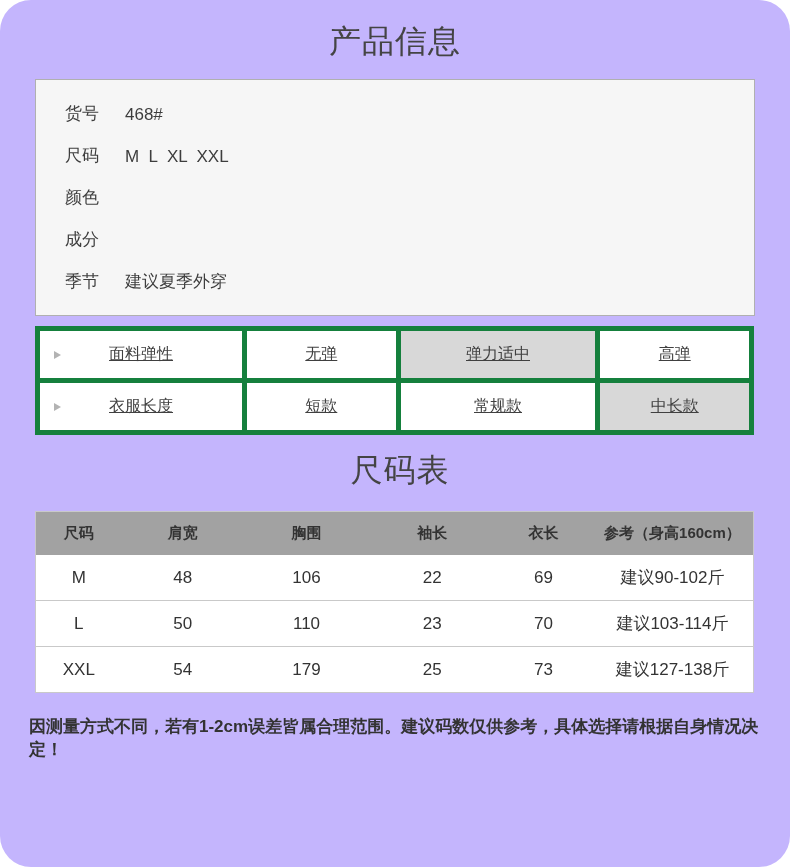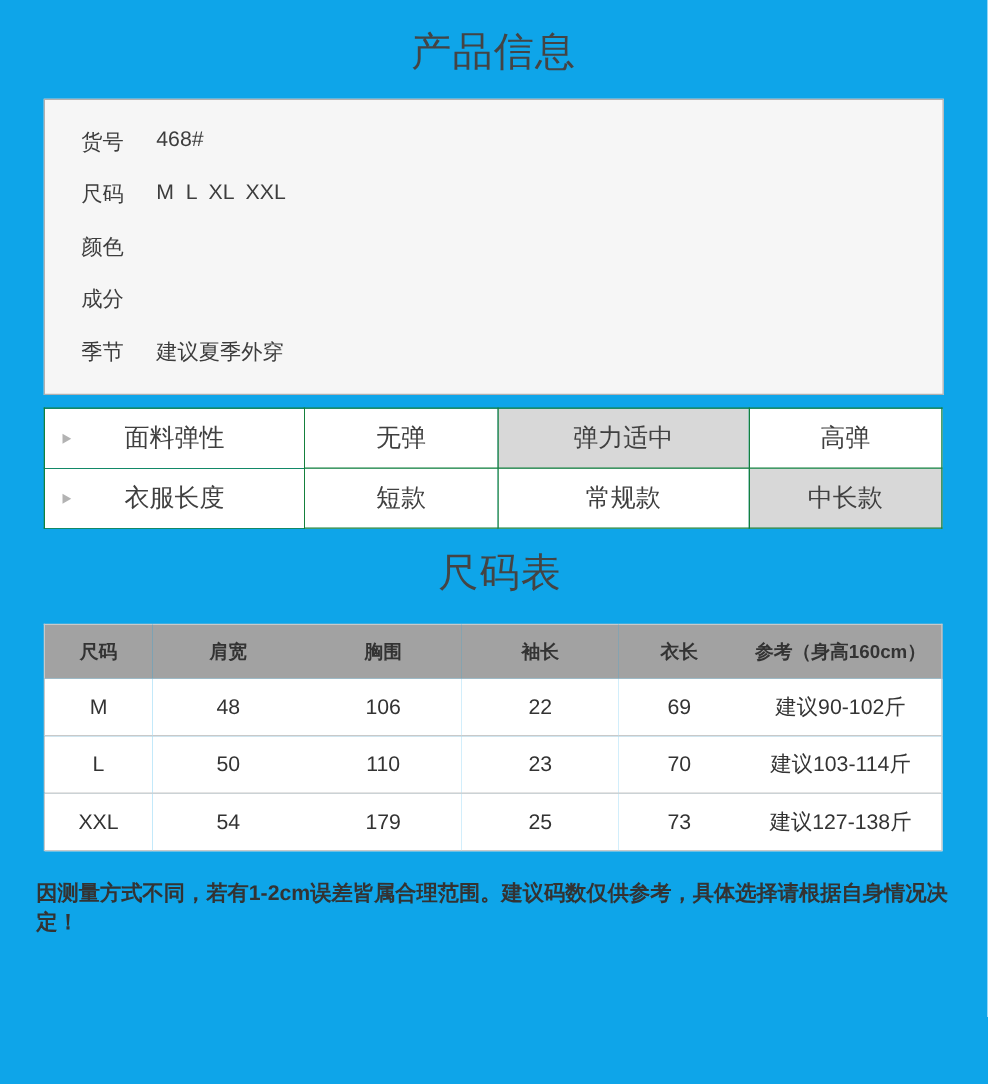--- a/index.html
+++ b/index.html
@@ -1,31 +1,31 @@
 <!DOCTYPE html>
 <html><head>
 <meta charset="utf-8">
 <style>
   html,body{margin:0;padding:0;background:#fff;}
   body{width:790px;height:867px;font-family:"Liberation Sans","DejaVu Sans",sans-serif;color:#404040;}
-  .page{width:790px;height:867px;overflow:hidden;background:#0ea5e9;}
+  .page{width:790px;height:867px;overflow:hidden;background:#c4b5fd;border-radius:31px;}
 
   .big-title{margin:20px 0 15px 0;text-align:center;font-size:32px;font-weight:400;color:#444;letter-spacing:1px;}
 
   
   .info-box{box-sizing:border-box;margin:0 35px;height:237px;background:#f6f6f6;border:1px solid #b0b0b0;
             display:flex;flex-direction:column;justify-content:space-around;padding:12px 10px 12px 29px;}
-  .info-row{display:flex;align-items:flex-start;font-size:17px;color:#3d3d3d;}
+  .info-row{display:flex;align-items:flex-end;font-size:17px;color:#3d3d3d;}
   .info-label{display:inline-block;width:60px;flex:0 0 60px;}
   .info-value{white-space:pre-wrap;}
 
   
   .attr-table{width:719px;margin:10px 0 0 35px;border-collapse:collapse;table-layout:fixed;}
-  .attr-table td{border:1px solid #15803d;height:45px;text-align:center;vertical-align:middle;
-                 font-size:20px;color:#404040;background:#fff;}
+  .attr-table td{border:5px solid #15803d;height:45px;text-align:center;vertical-align:middle;
+                 font-size:16px;color:#404040;background:#fff;text-decoration:underline;}
   .attr-table td.label-cell{position:relative;}
   .tri{position:absolute;left:14px;top:50%;margin-top:-4px;width:0;height:0;
        border-left:7px solid #b3b3b3;border-top:4px solid transparent;border-bottom:4px solid transparent;}
   .attr-table td.sel{background:#d8d8d8;}
 
   
   .size-table{width:719px;margin:0 0 0 35px;border-collapse:collapse;table-layout:fixed;border:1px solid #c9c9c9;}
   .size-table thead th{background:#a2a2a2;height:41px;font-size:15px;font-weight:700;color:#333;
                        text-align:center;vertical-align:middle;}
   .size-table tbody td{height:43px;text-align:center;vertical-align:middle;font-size:17px;color:#333;

